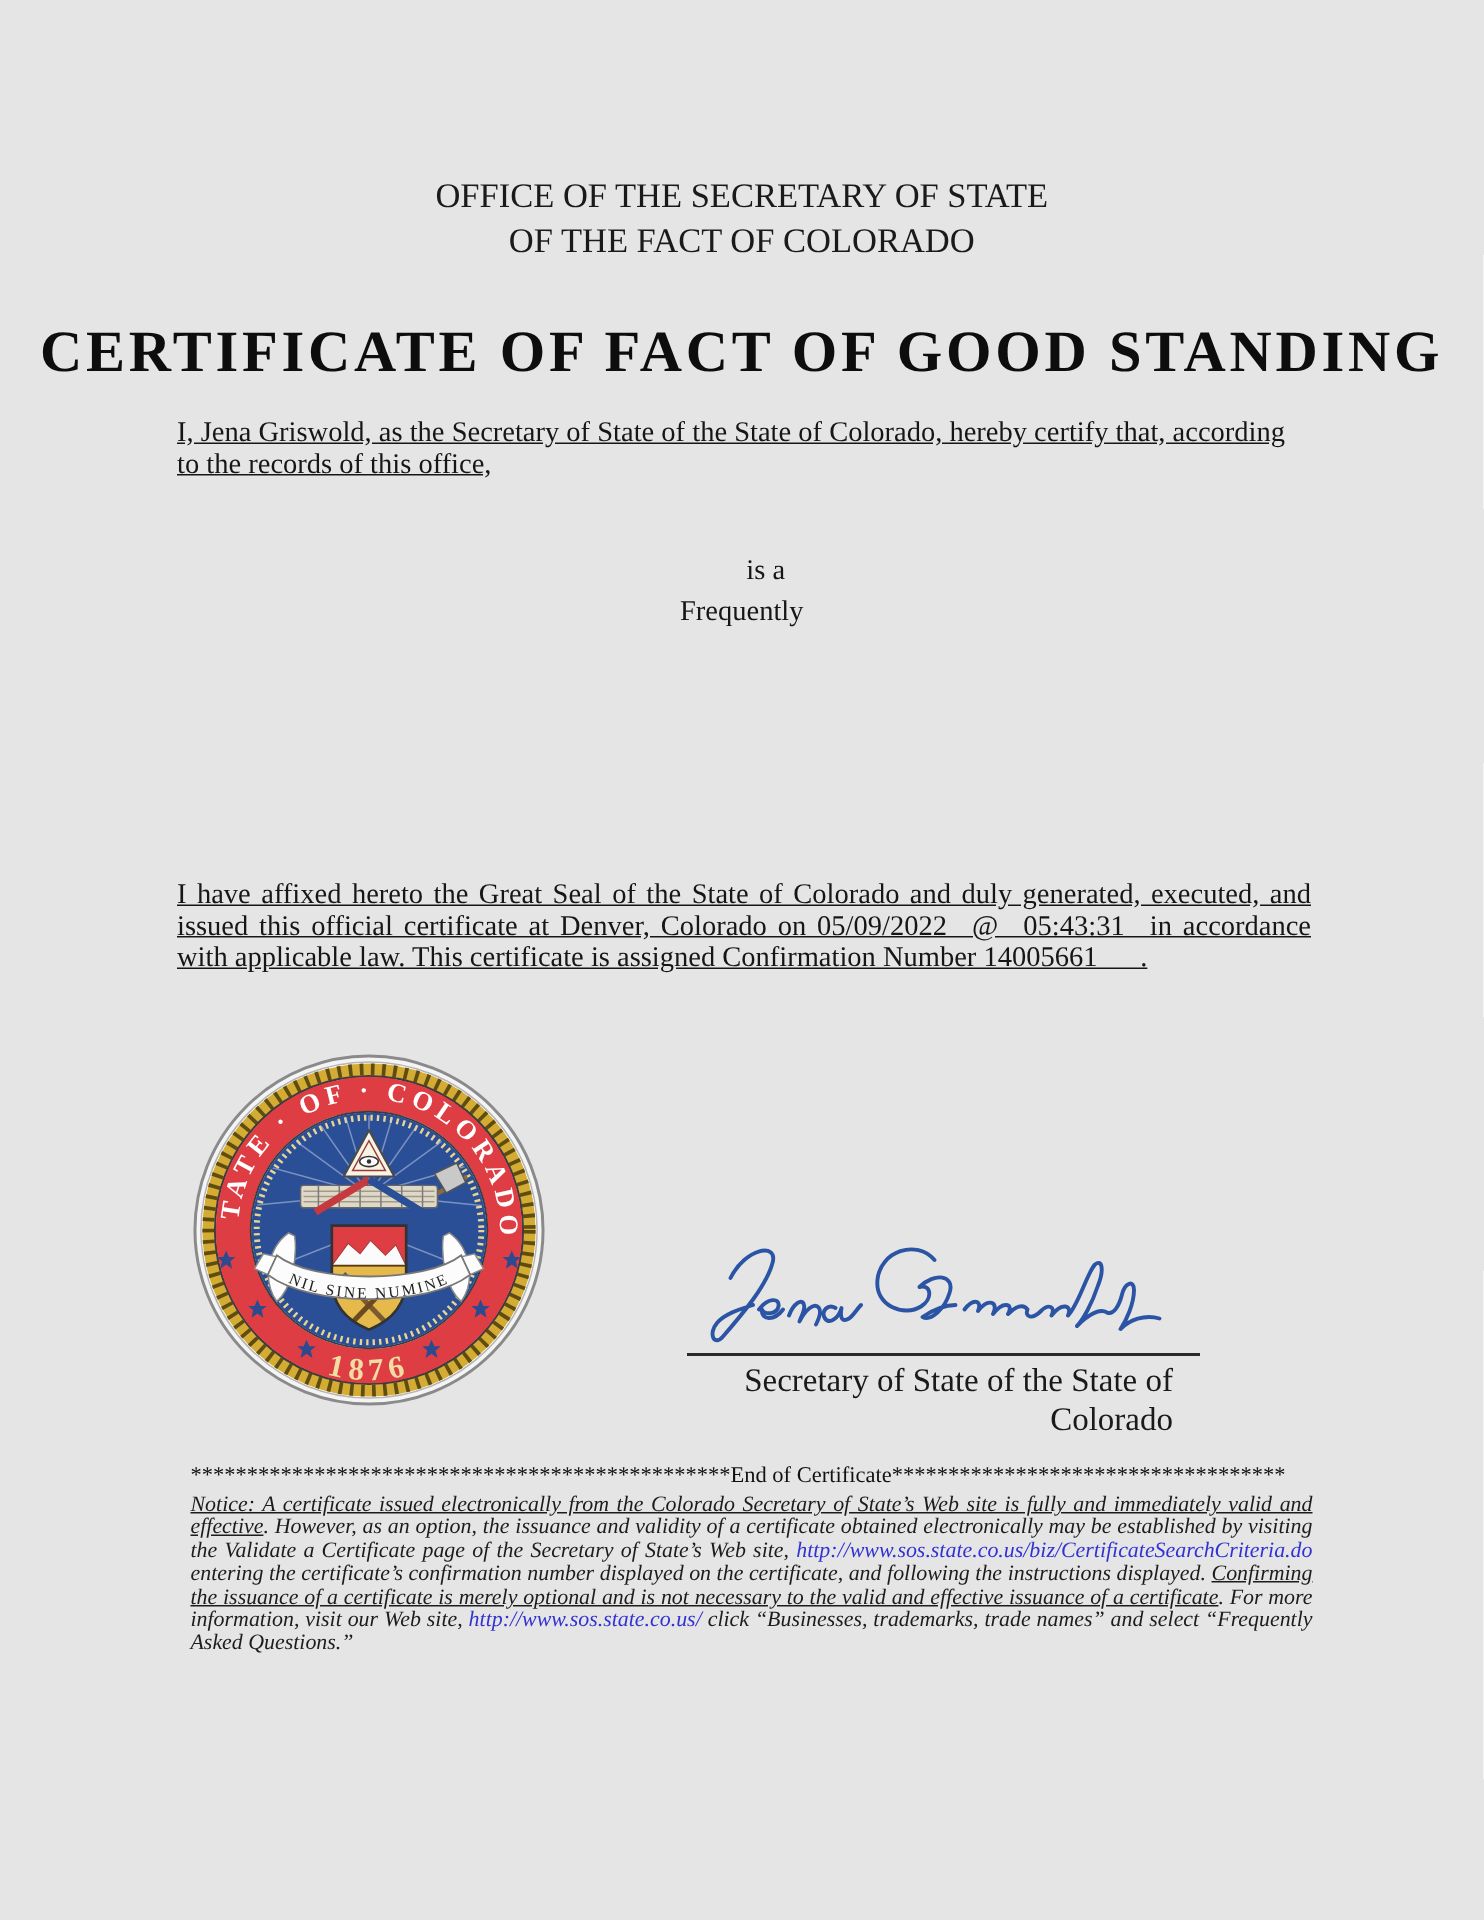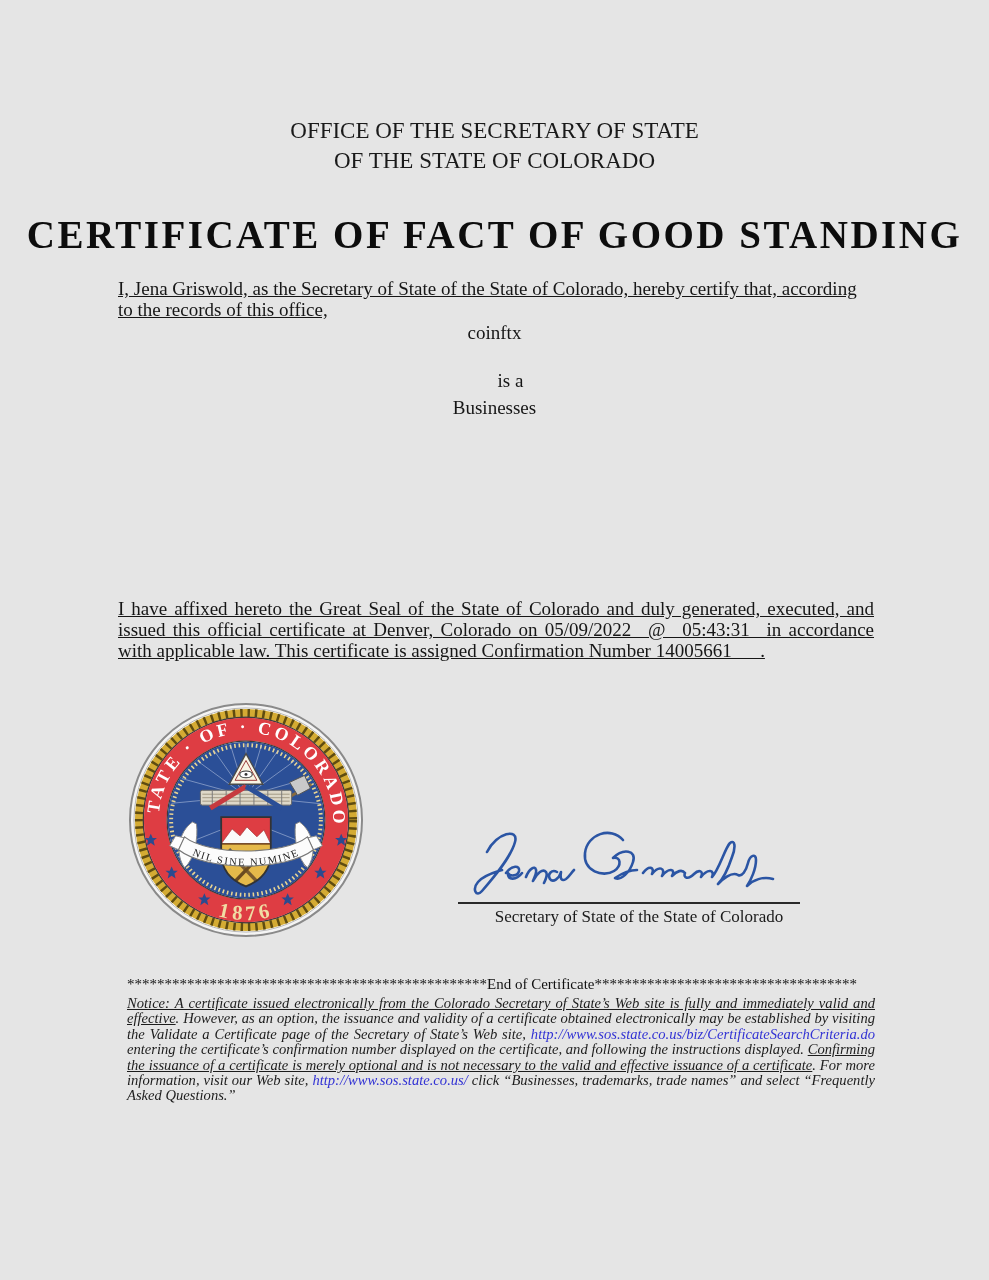--- a/index.html
+++ b/index.html
@@ -15,55 +15,54 @@
         font-size:19px;line-height:21px;text-decoration:underline;}
   .just{text-align:justify;}
   .centerline{position:absolute;left:0;width:100%;text-align:center;
               font-size:19px;margin:0;}
   .p-intro{top:278px;}
   .c-entity{top:322px;}
   .c-isa{top:370px;padding-left:16px;}
   .c-type{top:397px;}
   .p-formed{top:423px;}
   .p-reflects{top:504px;}
-  .p-affixed{top:598px;}
+  .p-affixed{top:586px;}
 
   .seal{position:absolute;left:127px;top:701px;width:238px;height:238px;}
   .seal svg{display:block;}
 
   .signature{position:absolute;left:468px;top:826px;width:316px;height:80px;}
   .sigline{position:absolute;left:458px;top:902px;width:342px;height:0;
            border-top:2px solid #2a2a2a;}
-  .siglabel{position:absolute;left:468px;top:907px;width:342px;text-align:center;
-            font-size:17px;color:#1a1a1a;}
+  .siglabel{position:absolute;left:440px;top:907px;width:342px;text-align:right;
+            font-size:22px;color:#1a1a1a;}
 
   .footer{position:absolute;left:127px;top:976px;width:748px;}
   .endline{font-size:15px;white-space:nowrap;overflow:hidden;color:#111;}
   .notice{margin:3px 0 0 0;font-style:italic;font-size:14.6px;line-height:15.4px;
           text-align:justify;color:#1c1c1c;}
   .seg-underline{text-decoration:underline;font-style:italic;}
   .seg-plain{text-decoration:none;}
   .seg-link{color:#3232d4;text-decoration:none;cursor:pointer;}
 </style>
 </head>
 <body>
 
 <div class="page">
 
   <div class="header">
     <div>OFFICE OF THE SECRETARY OF STATE</div>
-    <div>OF THE STATE OF COLORADO</div>
+    <div>OF THE FACT OF COLORADO</div>
   </div>
 
   <h1 class="title">CERTIFICATE OF FACT OF GOOD STANDING</h1>
 
   <p class="para p-intro">I, Jena Griswold, as the Secretary of State of the State of Colorado, hereby certify that, according to the records of this office,</p>
-  <p class="centerline c-entity">coinftx</p>
   <p class="centerline c-isa">is a</p>
-  <p class="centerline c-type">Businesses</p>
+  <p class="centerline c-type">Frequently</p>
   <p class="para just p-affixed">I have affixed hereto the Great Seal of the State of Colorado and duly generated, executed, and issued this official certificate at Denver, Colorado on 05/09/2022  @  05:43:31  in accordance with applicable law. This certificate is assigned Confirmation Number 14005661   .</p>
 
   <div class="seal">
     <svg viewBox="0 0 240 240" width="238" height="238">
       <defs>
         <path id="arcTop" d="M120,120 m-88,0 a88,88 0 1 1 176,0 a88,88 0 1 1 -176,0" fill="none"></path>
         <path id="arcBottom" d="M19,120 a101,101 0 0 0 202,0" fill="none"></path>
         <path id="arcBanner" d="M58,151 C90,171 150,171 182,151" fill="none"></path>
         <clipPath id="discClip">
             <circle cx="120" cy="120" r="77"></circle>

